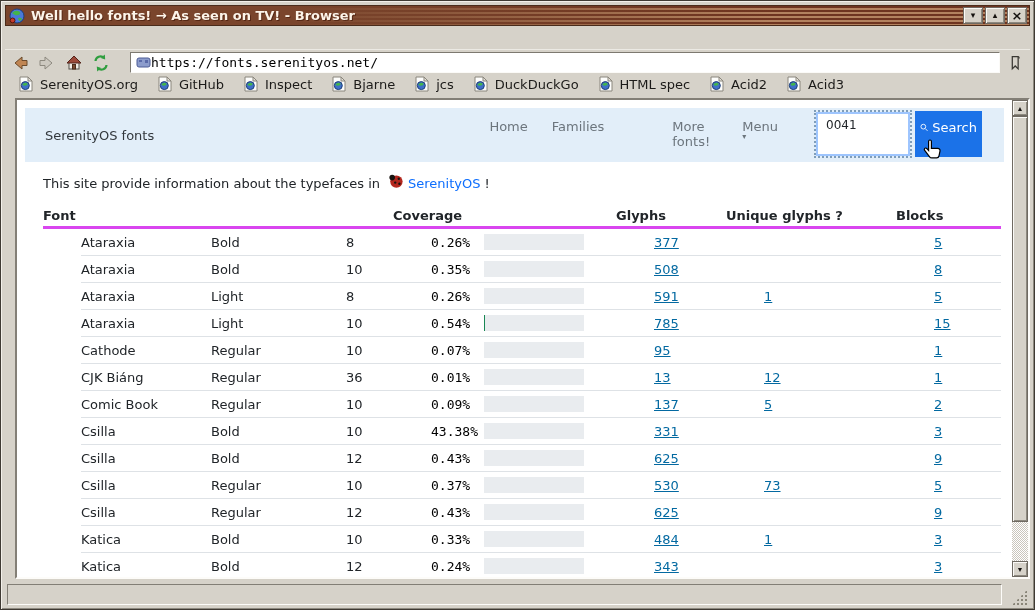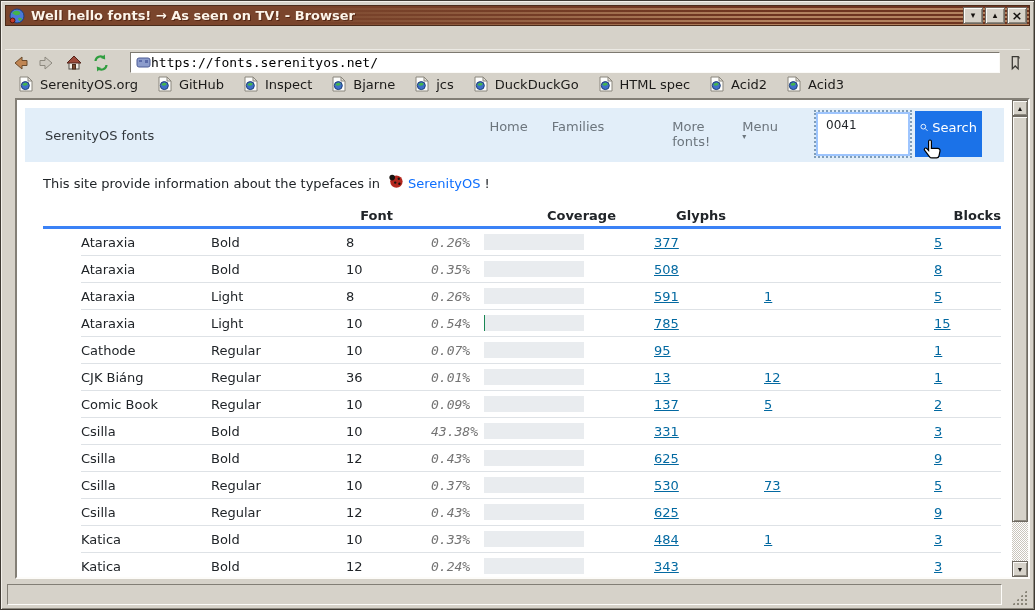--- a/index.html
+++ b/index.html
@@ -113,29 +113,29 @@
     background:#1b72e8;border:1px solid #1b72e8;color:#fff;
     font-family:"DejaVu Sans",sans-serif;font-size:13px;
     display:flex;align-items:center;justify-content:center;gap:4px;padding:0 4px 14px 4px;
   }
   .intro{position:absolute;left:26px;top:76px;display:flex;align-items:center;gap:4px;color:#212529;white-space:nowrap;}
   .intro a{color:#0d6efd;}
   .ladybug{margin-left:4px;margin-top:-4px;}
   
   .fonts-table{position:absolute;left:26px;top:104px;width:958px;color:#212529;}
   .thead,.trow{display:grid;grid-template-columns:130px 135px 85px 53px 170px 110px 170px auto;align-items:center;}
-  .thead{height:25px;font-weight:bold;border-bottom:3px solid #3b82f6;text-align:right;}
+  .thead{height:25px;font-weight:bold;border-bottom:3px solid #d946ef;}
   .h-font{grid-column:1/4;}
   .h-coverage{grid-column:4/6;}
   .h-glyphs{grid-column:6;}
   .h-unique{grid-column:7;}
   .h-blocks{grid-column:8;}
   .trow{height:27px;border-bottom:1px solid #dee2e6;margin-left:38px;}
   .c{overflow:hidden;white-space:nowrap;}
-  .pct{font-family:"DejaVu Sans Mono",monospace;color:#737373;font-style:italic;}
+  .pct{font-family:"DejaVu Sans Mono",monospace;color:#000000;}
   .bar{width:100px;height:16px;background:#e9ecef;overflow:hidden;}
   .bar-fill{height:100%;background:#198754;width:0;}
   .lnk{color:#0369a1;text-decoration:underline;cursor:pointer;}
   
   .mouse-cursor{position:absolute;left:921px;top:137px;z-index:50;pointer-events:none;}
 </style>
 </head>
 <body>
 
 <div class="window">
@@ -326,20 +326,21 @@
         </svg>
         <a>SerenityOS</a>
           <span>!</span>
       </div>
 
       <div class="fonts-table">
         <div class="thead">
           <div class="h-font">Font</div>
           <div class="h-coverage">Coverage</div>
           <div class="h-glyphs">Glyphs</div>
+          <div class="h-unique">Unique glyphs ?</div>
           <div class="h-blocks">Blocks</div>
         </div>
         <div id="table-body">
             <div class="trow">
     <div class="c">Ataraxia</div>
     <div class="c">Bold</div>
     <div class="c">8</div>
     <div class="c pct">0.26%</div>
     <div class="c">
       <div class="bar">

